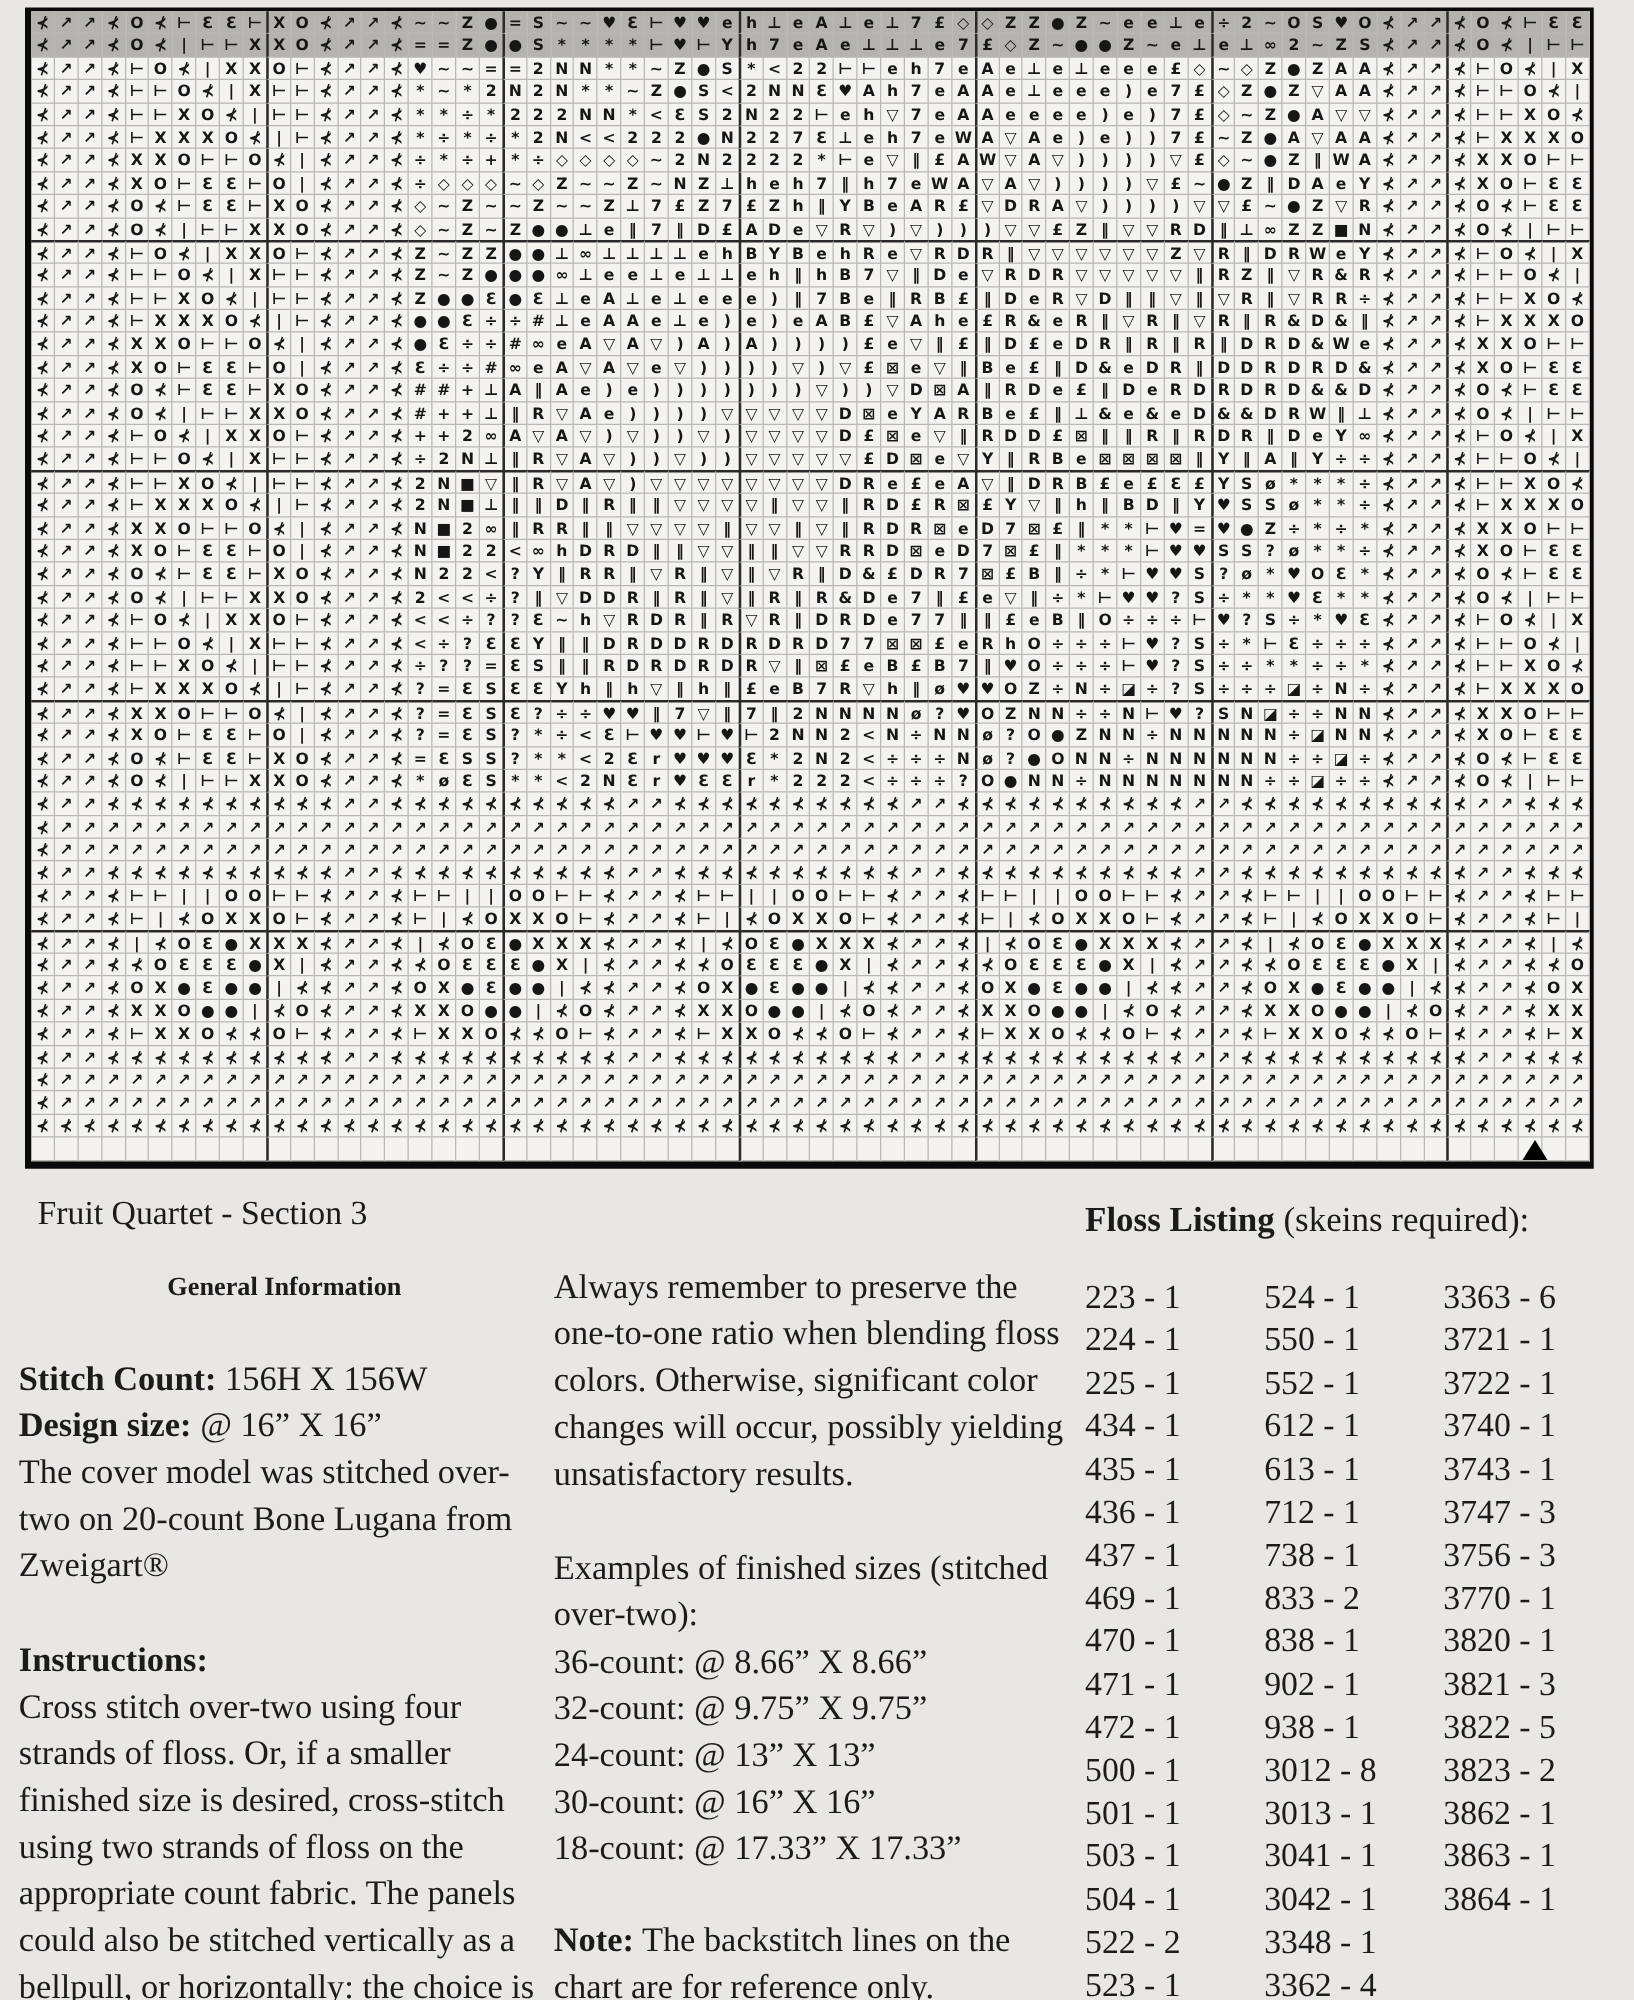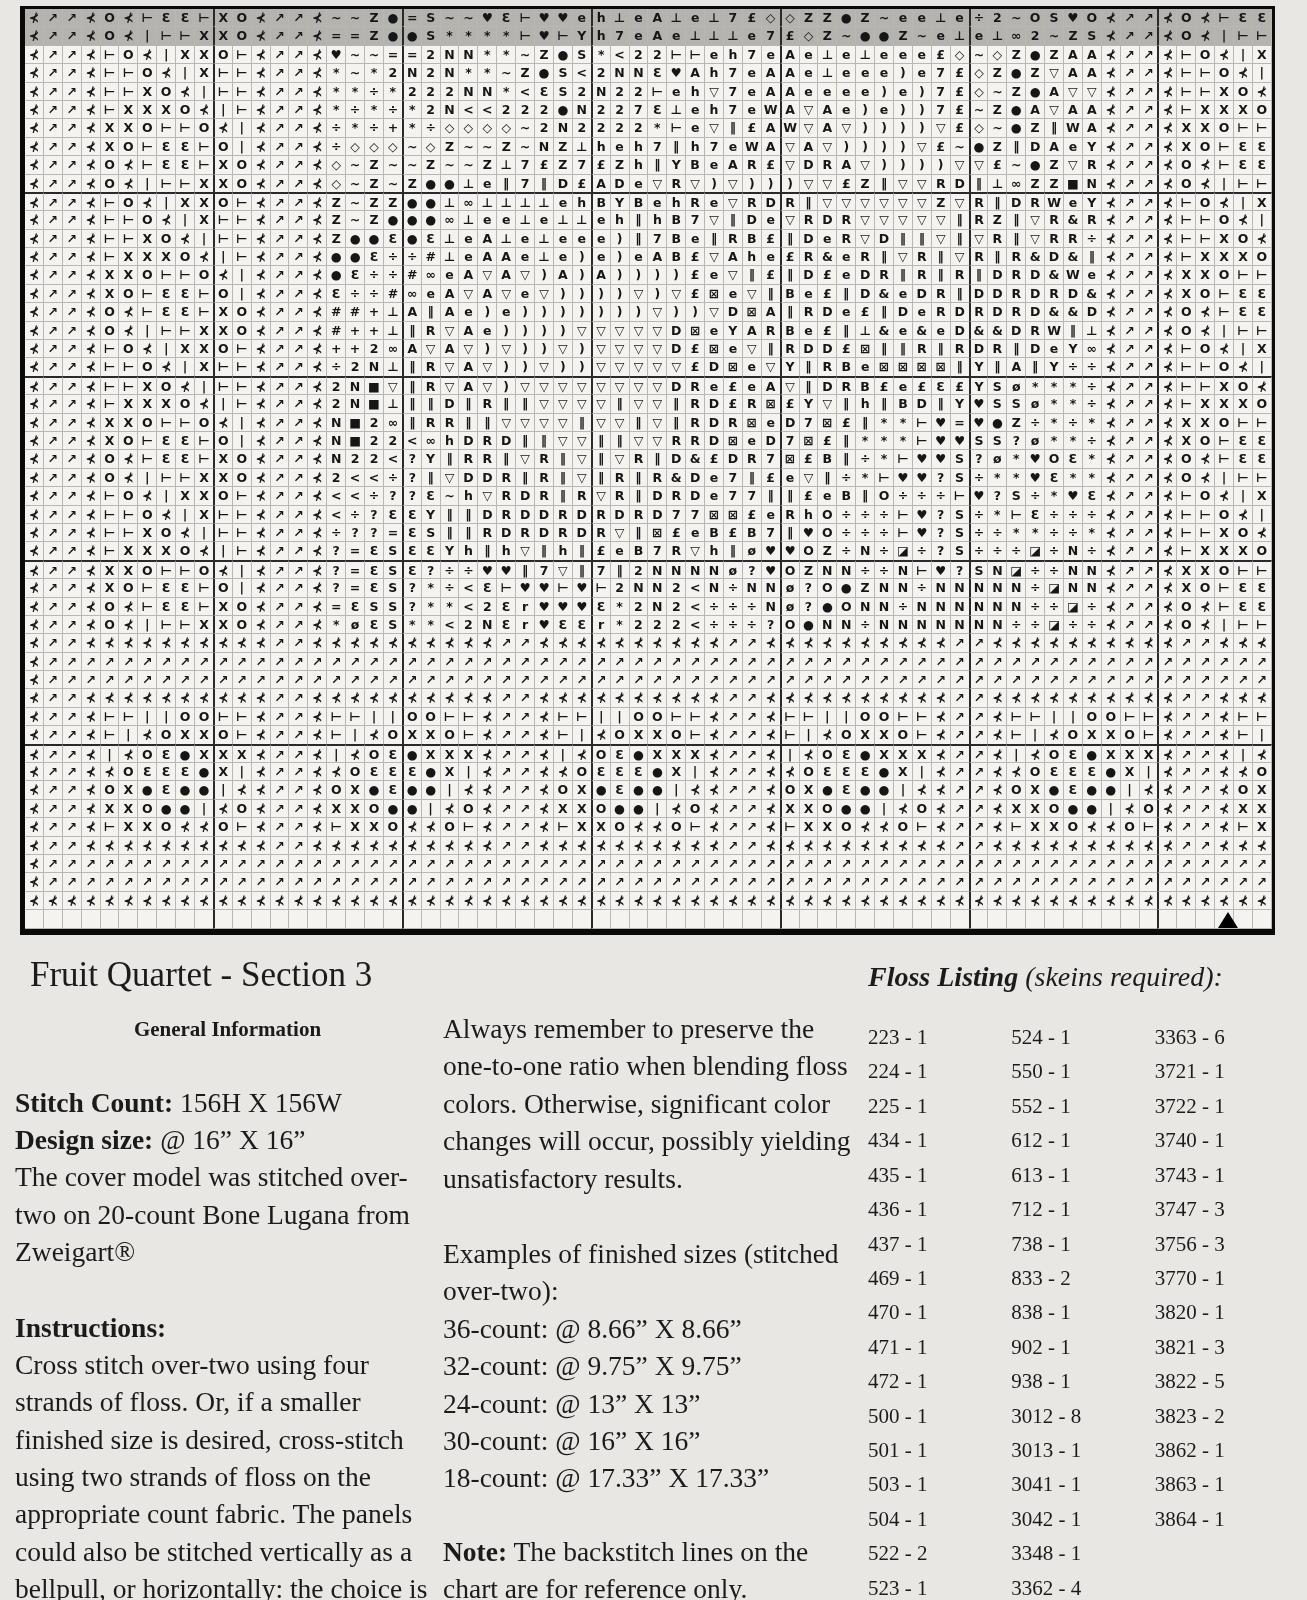--- a/index.html
+++ b/index.html
@@ -30,33 +30,33 @@
   }
   .cell.gray{background:#b5b3ae;}
   .cell.maj-l{border-left:2px solid #2a2a2a;margin-left:-1px;}
   .cell.maj-t{border-top:2px solid #2a2a2a;margin-top:-1px;}
   .end-marker{
     position:absolute;right:34px;bottom:1px;width:0;height:0;
     border-left:10px solid transparent;border-right:10px solid transparent;
     border-bottom:16px solid #000;
   }
   
-  .page-title{position:absolute;left:30px;top:955px;font-size:35px;}
+  .page-title{position:absolute;left:30px;top:955px;font-size:27px;}
   .col{position:absolute;font-size:27.5px;line-height:1.36;}
   .col1{left:15px;top:1015px;width:425px;}
   .col2{left:443px;top:1010px;width:425px;}
   .col3{left:868px;top:958px;width:430px;}
   .ginfo-head{font-weight:bold;font-size:21px;text-align:center;margin-bottom:40px;}
   .b{font-weight:bold;}
   .para{margin:0 0 0 0;}
   .gap-md{height:38px;}
-  .floss-head{font-size:28px;margin-bottom:24px;font-style:italic;}
+  .floss-head{font-size:28px;margin-bottom:24px;}
   .floss-cols{display:flex;gap:0;}
   .floss-col{width:150px;}
-  .floss-col div{line-height:34.4px;font-size:21px;}
+  .floss-col div{line-height:34.4px;font-size:27px;}
   .examples div{line-height:1.36;}
   .note-para{margin-top:36px;}
 </style>
 </head>
 <body>
 
 <div class="chart-frame">
   <div class="grid" id="chart-grid">
       <div class="cell gray">⊀</div>
       <div class="cell gray">↗</div>

